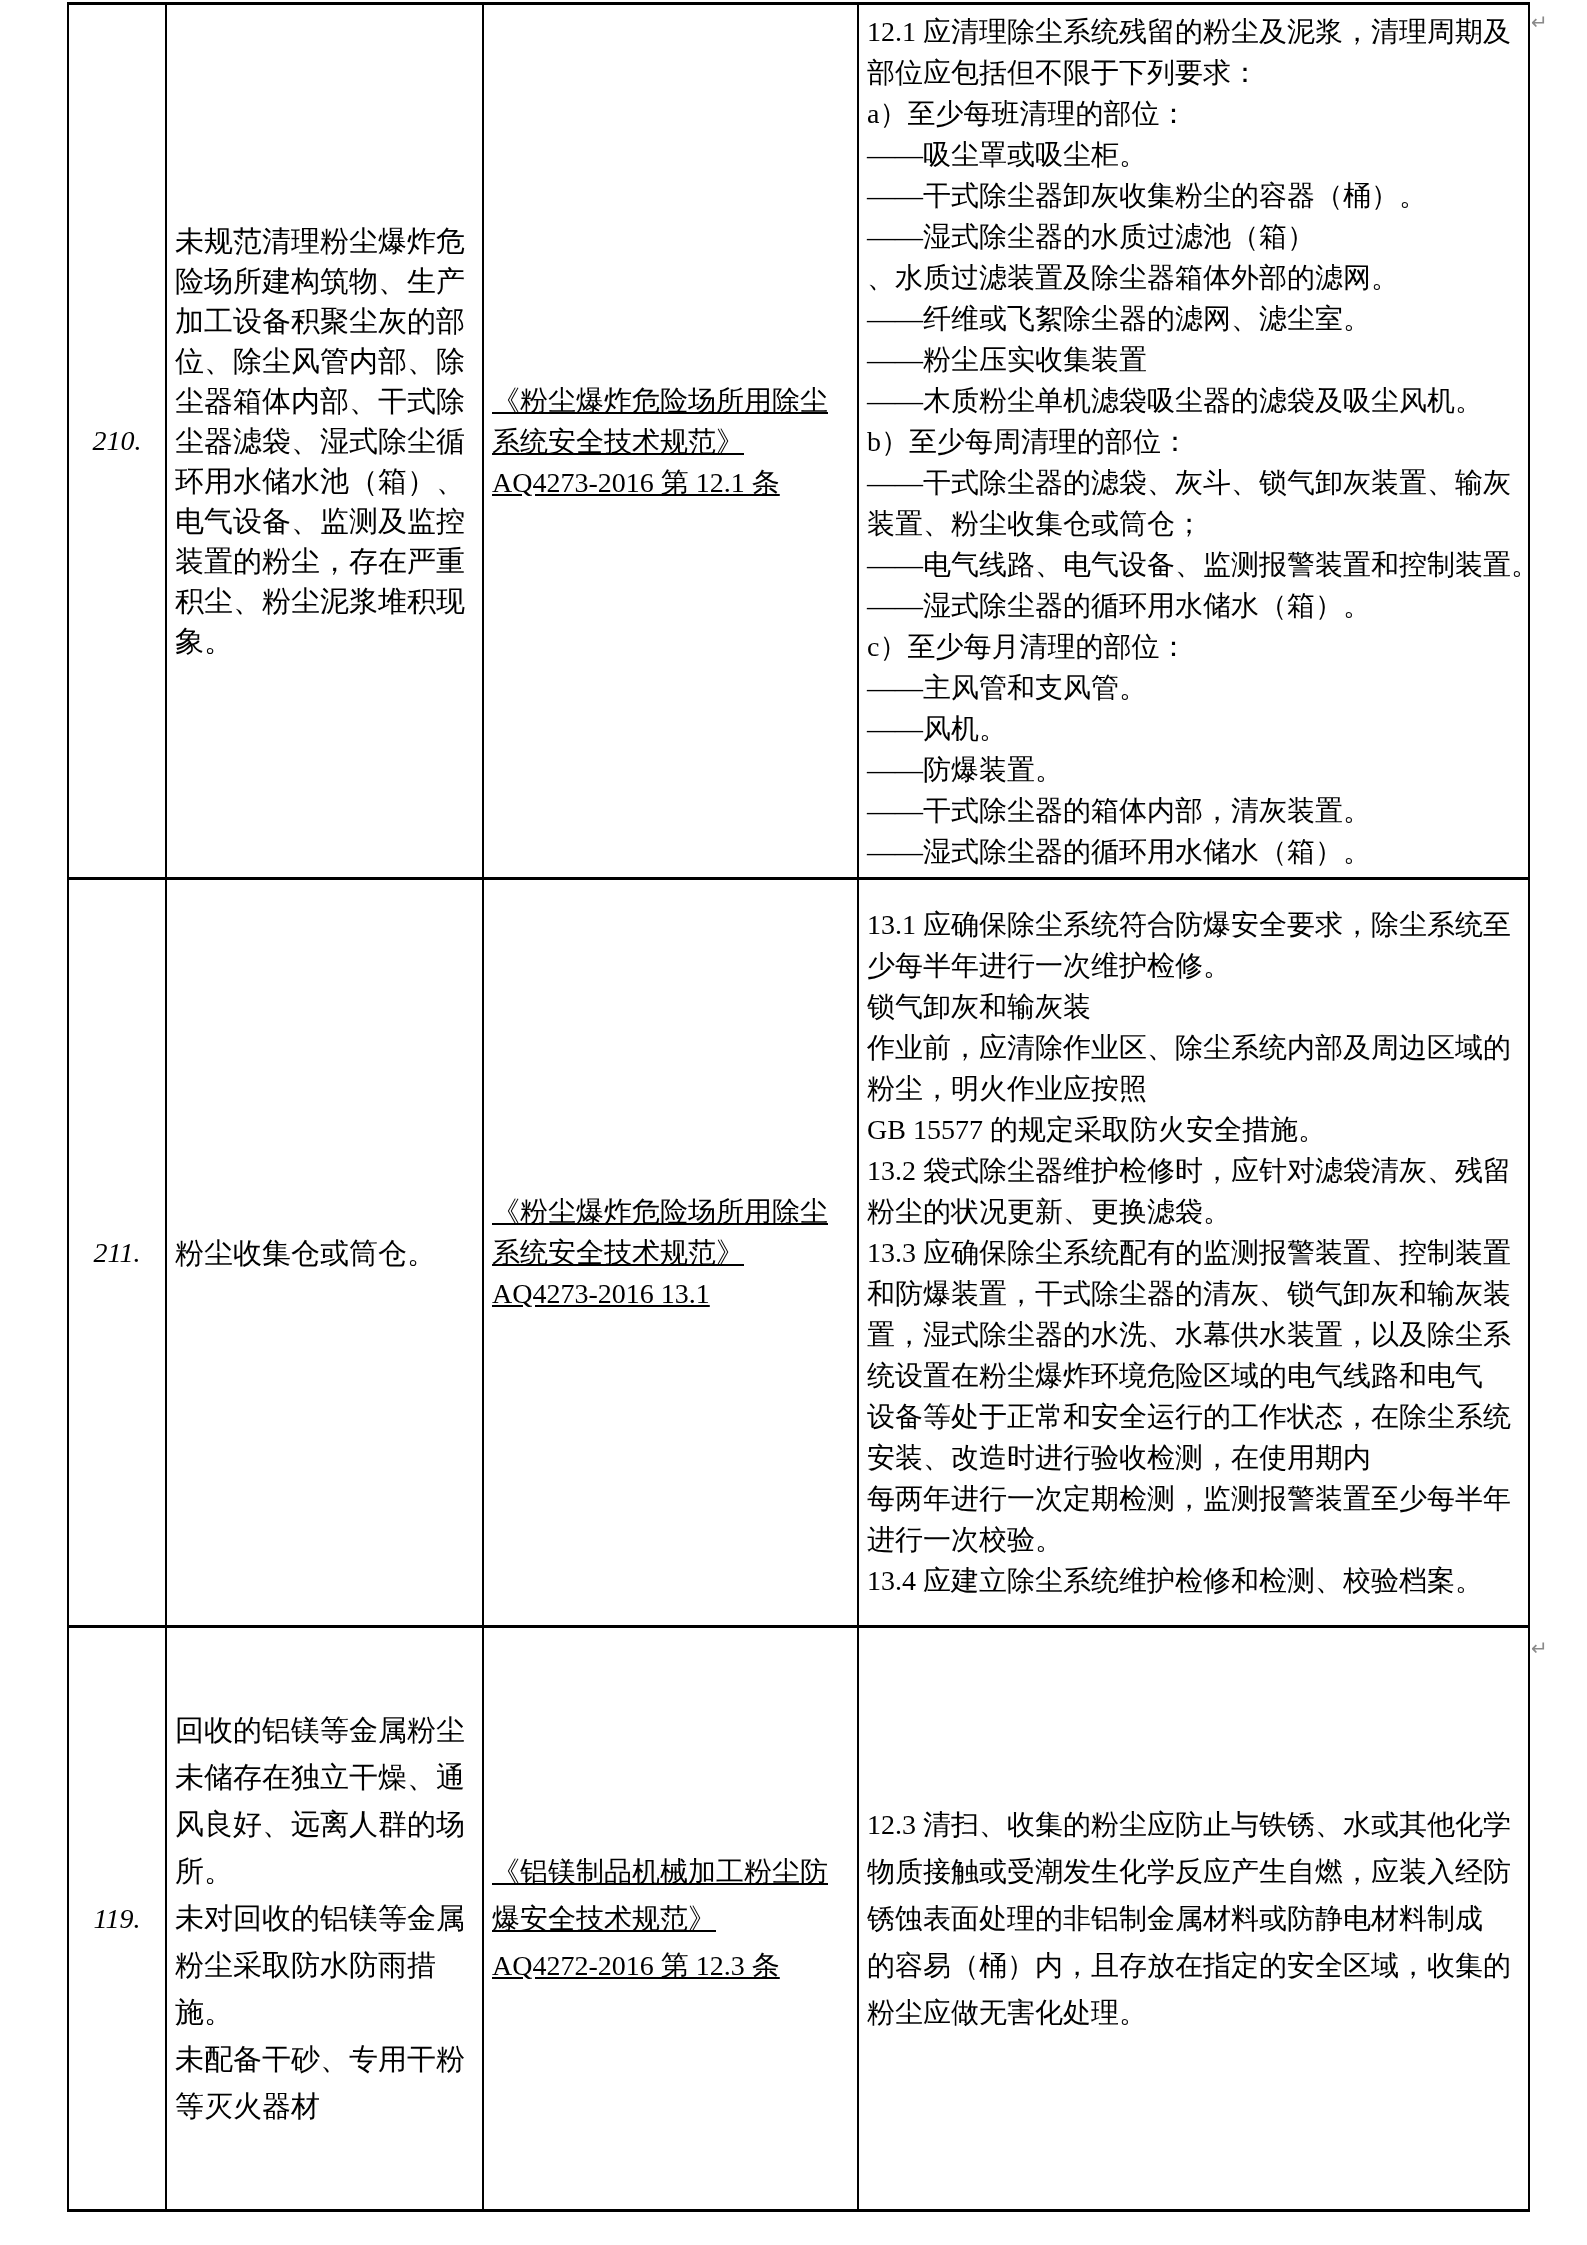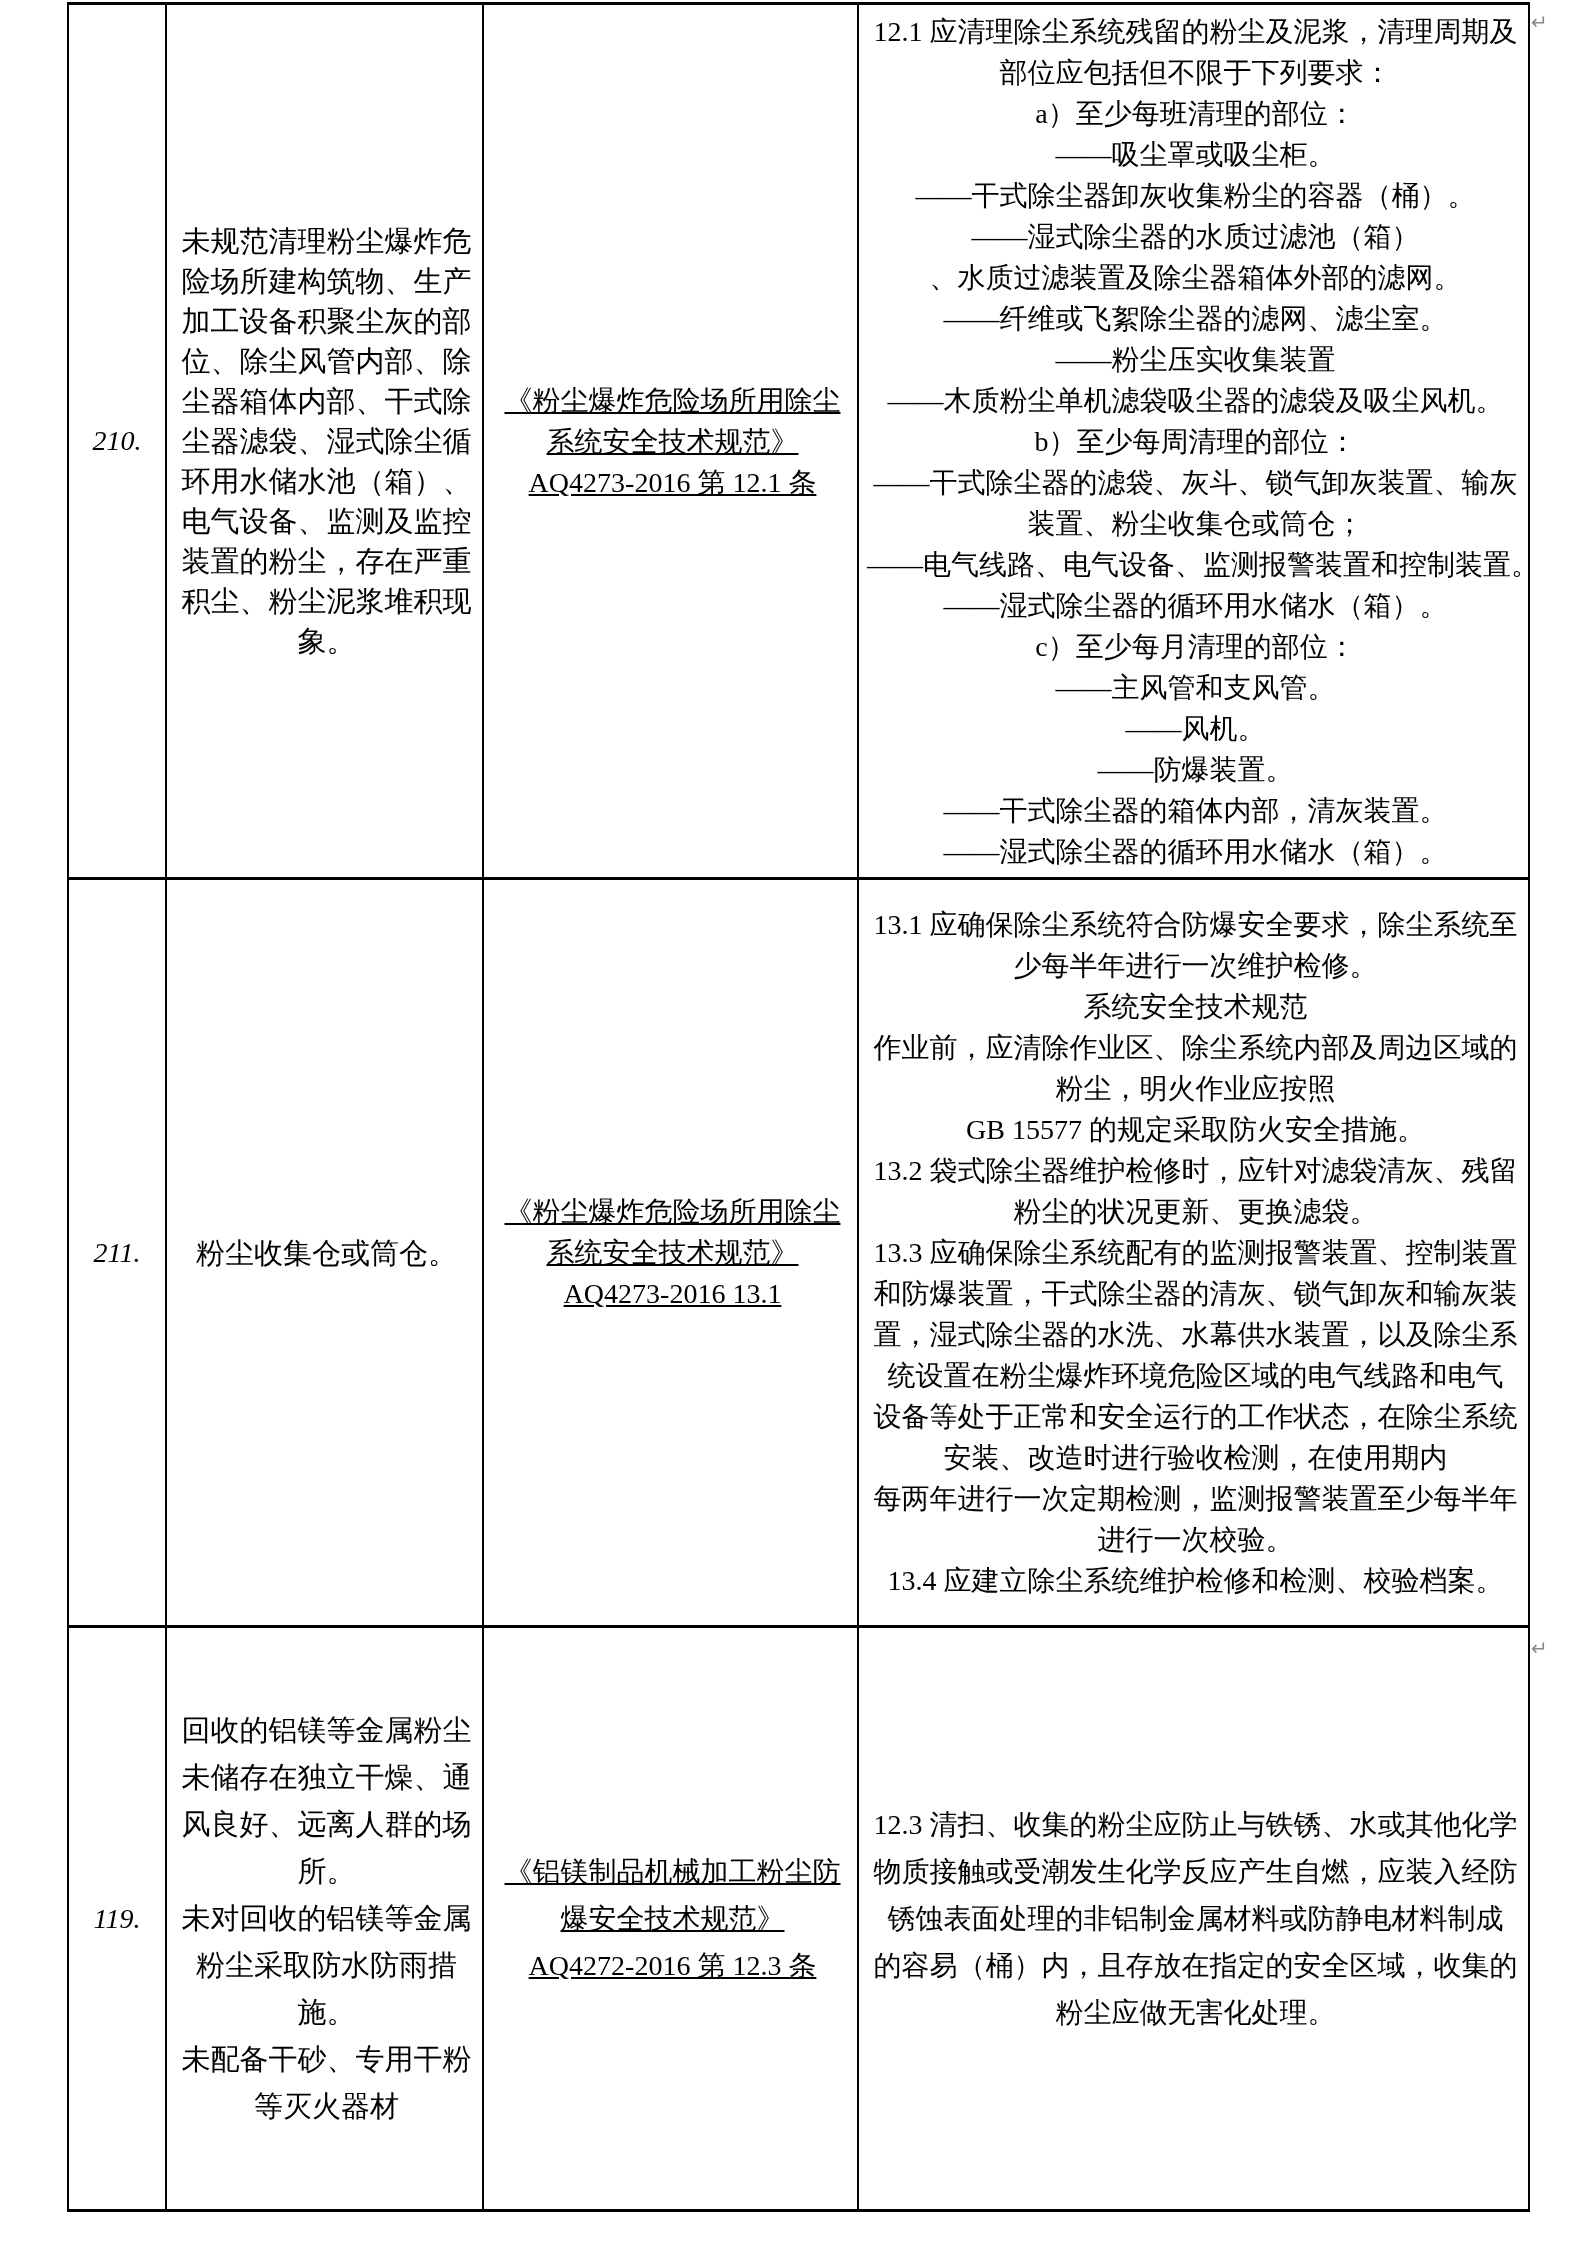--- a/index.html
+++ b/index.html
@@ -16,21 +16,20 @@
     table-layout:fixed;
   }
   td{
     border-left:2px solid #000;
     border-right:2px solid #000;
     border-top:3px solid #000;
     border-bottom:3px solid #000;
     vertical-align:middle;
     padding:0;
     overflow:visible;
-    text-align:center;
   }
   tr.r210{height:875px;}
   tr.r211{height:748px;}
   tr.r212{height:584px;}
   .no-cell{text-align:center;font-size:28px;font-style:italic;}
   .desc-cell{padding:4px 4px 4px 8px;font-size:29px;line-height:40px;}
   .std-cell{padding:4px 4px 4px 8px;font-size:28px;line-height:41px;text-decoration:underline;}
   .det-cell{padding:4px 4px 4px 8px;font-size:28px;line-height:41px;}
   tr.r212 .desc-cell{line-height:47px;}
   tr.r212 .std-cell{line-height:47px;}
@@ -111,21 +110,21 @@
             <div class="line">粉尘收集仓或筒仓。</div>
           </td>
         <td class="std-cell">
             <div class="line">《粉尘爆炸危险场所用除尘</div>
             <div class="line">系统安全技术规范》</div>
             <div class="line">AQ4273-2016 13.1</div>
           </td>
         <td class="det-cell">
             <div class="line">13.1 应确保除尘系统符合防爆安全要求，除尘系统至</div>
             <div class="line">少每半年进行一次维护检修。</div>
-            <div class="line">系统安全技术规范</div>
+            <div class="line">锁气卸灰和输灰装</div>
             <div class="line">作业前，应清除作业区、除尘系统内部及周边区域的</div>
             <div class="line">粉尘，明火作业应按照</div>
             <div class="line">GB 15577 的规定采取防火安全措施。</div>
             <div class="line">13.2 袋式除尘器维护检修时，应针对滤袋清灰、残留</div>
             <div class="line">粉尘的状况更新、更换滤袋。</div>
             <div class="line">13.3 应确保除尘系统配有的监测报警装置、控制装置</div>
             <div class="line">和防爆装置，干式除尘器的清灰、锁气卸灰和输灰装</div>
             <div class="line">置，湿式除尘器的水洗、水幕供水装置，以及除尘系</div>
             <div class="line">统设置在粉尘爆炸环境危险区域的电气线路和电气</div>
             <div class="line">设备等处于正常和安全运行的工作状态，在除尘系统</div>

